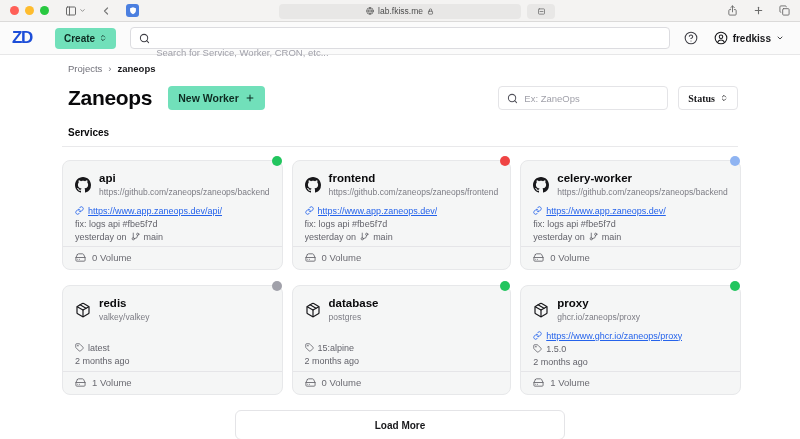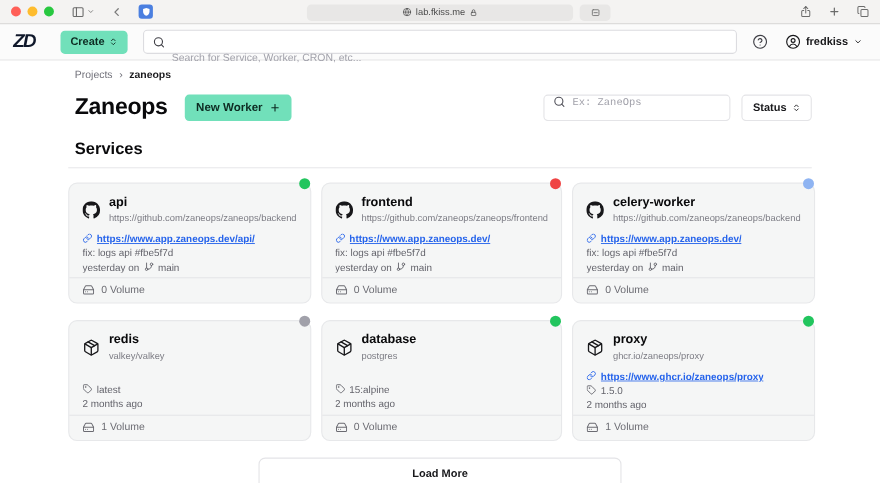--- a/index.html
+++ b/index.html
@@ -15,57 +15,57 @@
   .chrome-btn { color:#6b6b6b; display:flex; align-items:center; }
   .sidebar-group { margin-left:16px; display:flex; align-items:center; gap:2px; }
   .back-btn { margin-left:14px; color:#7a7a7a; }
   .ext-icon { margin-left:14px; width:13px; height:13px; border-radius:3px; background:#4b7fe0; display:flex; align-items:center; justify-content:center; }
   .url-pill { position:absolute; left:50%; top:3.5px; transform:translateX(-50%); width:242px; height:15px; background:#e8e7e6; border-radius:4px; display:flex; align-items:center; justify-content:center; gap:4px; font-size:8.5px; color:#4c4c4c; }
   .mini-pill { position:absolute; left:calc(50% + 127px); top:3.5px; width:28px; height:15px; background:#e8e7e6; border-radius:4px; display:flex; align-items:center; justify-content:center; color:#6b6b6b; }
   .chrome-right { margin-left:auto; display:flex; align-items:center; gap:15px; color:#5c5c5c; }
 
   
   .app-header { height:33px; background:#fbfbfb; border-bottom:1px solid #e7e7e8; display:flex; align-items:center; padding:0 12px; }
-  .logo { font-size:17px; font-weight:900; font-style:italic; letter-spacing:-1.5px; color:#0f172a; width:30px; }
+  .logo { font-size:17px; font-weight:900; letter-spacing:-1.5px; color:#1d4ed8; width:30px; }
   .btn-mint { background:#71e0ba; color:#0d2b22; border:none; border-radius:4px; font-family:inherit; font-weight:700; display:flex; align-items:center; cursor:pointer; }
   .create-btn { height:21px; padding:0 9px; font-size:10px; gap:4px; margin-left:13px; }
   .hdr-search { flex:1; height:22px; background:#fff; border:1px solid #dcdce0; border-radius:4px; display:flex; align-items:center; gap:6px; padding:0 8px; margin-left:14px; color:#3f3f46; }
   .hdr-search input { border:none; outline:none; flex:1; font-size:9.5px; font-family:inherit; background:transparent; color:#18181b;margin-top:28px; }
   .hdr-search input::placeholder, .filter-search input::placeholder { color:#a1a1aa; }
   .help-btn { margin-left:14px; color:#3f3f46; background:none; border:none; cursor:pointer; }
   .user-menu { display:flex; align-items:center; gap:5px; margin:0 4px 0 16px; font-size:10px; font-weight:600; color:#18181b; background:none; border:none; font-family:inherit; cursor:pointer; }
 
   
   .content { width:676px; margin:0 auto; }
   .breadcrumb { margin-top:8px; padding-left:6px; display:flex; align-items:center; gap:6px; font-size:9.5px; color:#71717a; }
   .crumb-current { color:#18181b; font-weight:600; }
   .title-row { margin-top:12px; padding-left:6px; display:flex; align-items:center; }
   .page-title { font-size:21px; font-weight:800; letter-spacing:-0.3px; color:#09090b; }
   .new-service-btn { height:24px; padding:0 10px; font-size:10.5px; gap:6px; margin-left:16px; }
   .title-right { margin-left:auto; display:flex; align-items:center; gap:10px; }
-  .filter-search { width:170px; height:24px; border:1px solid #e4e4e7; border-radius:4px; background:#fff; display:flex; align-items:flex-start; gap:6px; padding:0 8px; color:#52525b;font-family:Liberation Mono, monospace; }
+  .filter-search { width:170px; height:24px; border:1px solid #e4e4e7; border-radius:4px; background:#fff; display:flex; align-items:center; gap:6px; padding:0 8px; color:#52525b; }
   .filter-search input { border:none; outline:none; flex:1; font-size:9.5px; font-family:inherit; background:transparent; }
-  .status-btn { height:24px; border:1px solid #e4e4e7; background:#fff; border-radius:4px; padding:0 9px; font-size:10px; font-weight:600; color:#18181b; display:flex; align-items:center; gap:5px; font-family:Liberation Sans, sans-serif; cursor:pointer; }
-  .services-head { margin-top:17px; padding-left:6px; font-size:15px; font-weight:700; color:#09090b; }
+  .status-btn { height:24px; border:1px solid #e4e4e7; background:#fff; border-radius:4px; padding:0 9px; font-size:10px; font-weight:600; color:#18181b; display:flex; align-items:center; gap:5px; font-family:Liberation Serif, serif; cursor:pointer; }
+  .services-head { margin-top:17px; padding-left:6px; font-size:10px; font-weight:700; color:#09090b; }
   .divider { margin-top:8px; border-top:1px solid #e9e9eb; }
 
   .grid { margin-top:13px; display:grid; grid-template-columns:repeat(3,1fr); gap:15px 9px; }
   .card { position:relative; background:#f5f6f6; border:1px solid #e7e8ea; border-radius:8px; height:110px; display:flex; flex-direction:column; cursor:pointer; }
   .dot { position:absolute; top:-5px; right:0; width:10px; height:10px; border-radius:50%; }
   .card-body { padding:11px 12px 0; flex:1; display:flex; flex-direction:column; min-width:0; }
   .card-head { display:flex; gap:8px; align-items:center; min-width:0; }
   .card-head .svc-icon { width:16px; height:16px; flex:none; color:#18181b; margin-top:1px; }
   .card-title { font-size:11.5px; font-weight:700; color:#09090b; line-height:1.15; }
   .card-sub { font-size:8.5px; color:#7c7c84; margin-top:1.5px; white-space:nowrap; overflow:hidden; text-overflow:ellipsis; max-width:172px; }
   .card-mid { margin-top:9px; display:flex; flex-direction:column; gap:3px; min-width:0; }
   .card-mid.push { margin-top:21px; }
   .row { display:flex; align-items:center; gap:4px; font-size:9px; color:#63636b; white-space:nowrap; overflow:hidden; }
   .row svg { width:9px; height:9px; flex:none; }
   .link-row { color:#2563eb; }
-  .link { color:#2563eb; font-weight:700; text-decoration:underline; font-size:9px; overflow:hidden; text-overflow:ellipsis; }
+  .link { color:#2563eb; font-weight:400; text-decoration:underline; font-size:9px; overflow:hidden; text-overflow:ellipsis; }
   .card-foot { border-top:1px solid #e5e5e8; padding:5px 12px 6px; display:flex; align-items:center; gap:6px; font-size:9.5px; color:#6b6b72; }
   .card-foot svg { width:11px; height:11px; flex:none; }
 
   .load-more { display:block; margin:15px auto 0; width:330px; height:30px; background:#fff; border:1px solid #e4e4e7; border-radius:6px; font-size:10px; font-weight:600; color:#18181b; font-family:inherit; cursor:pointer; }
 </style>
 </head>
 <body>
 
 <svg width="0" height="0" style="position:absolute">
   <defs>

